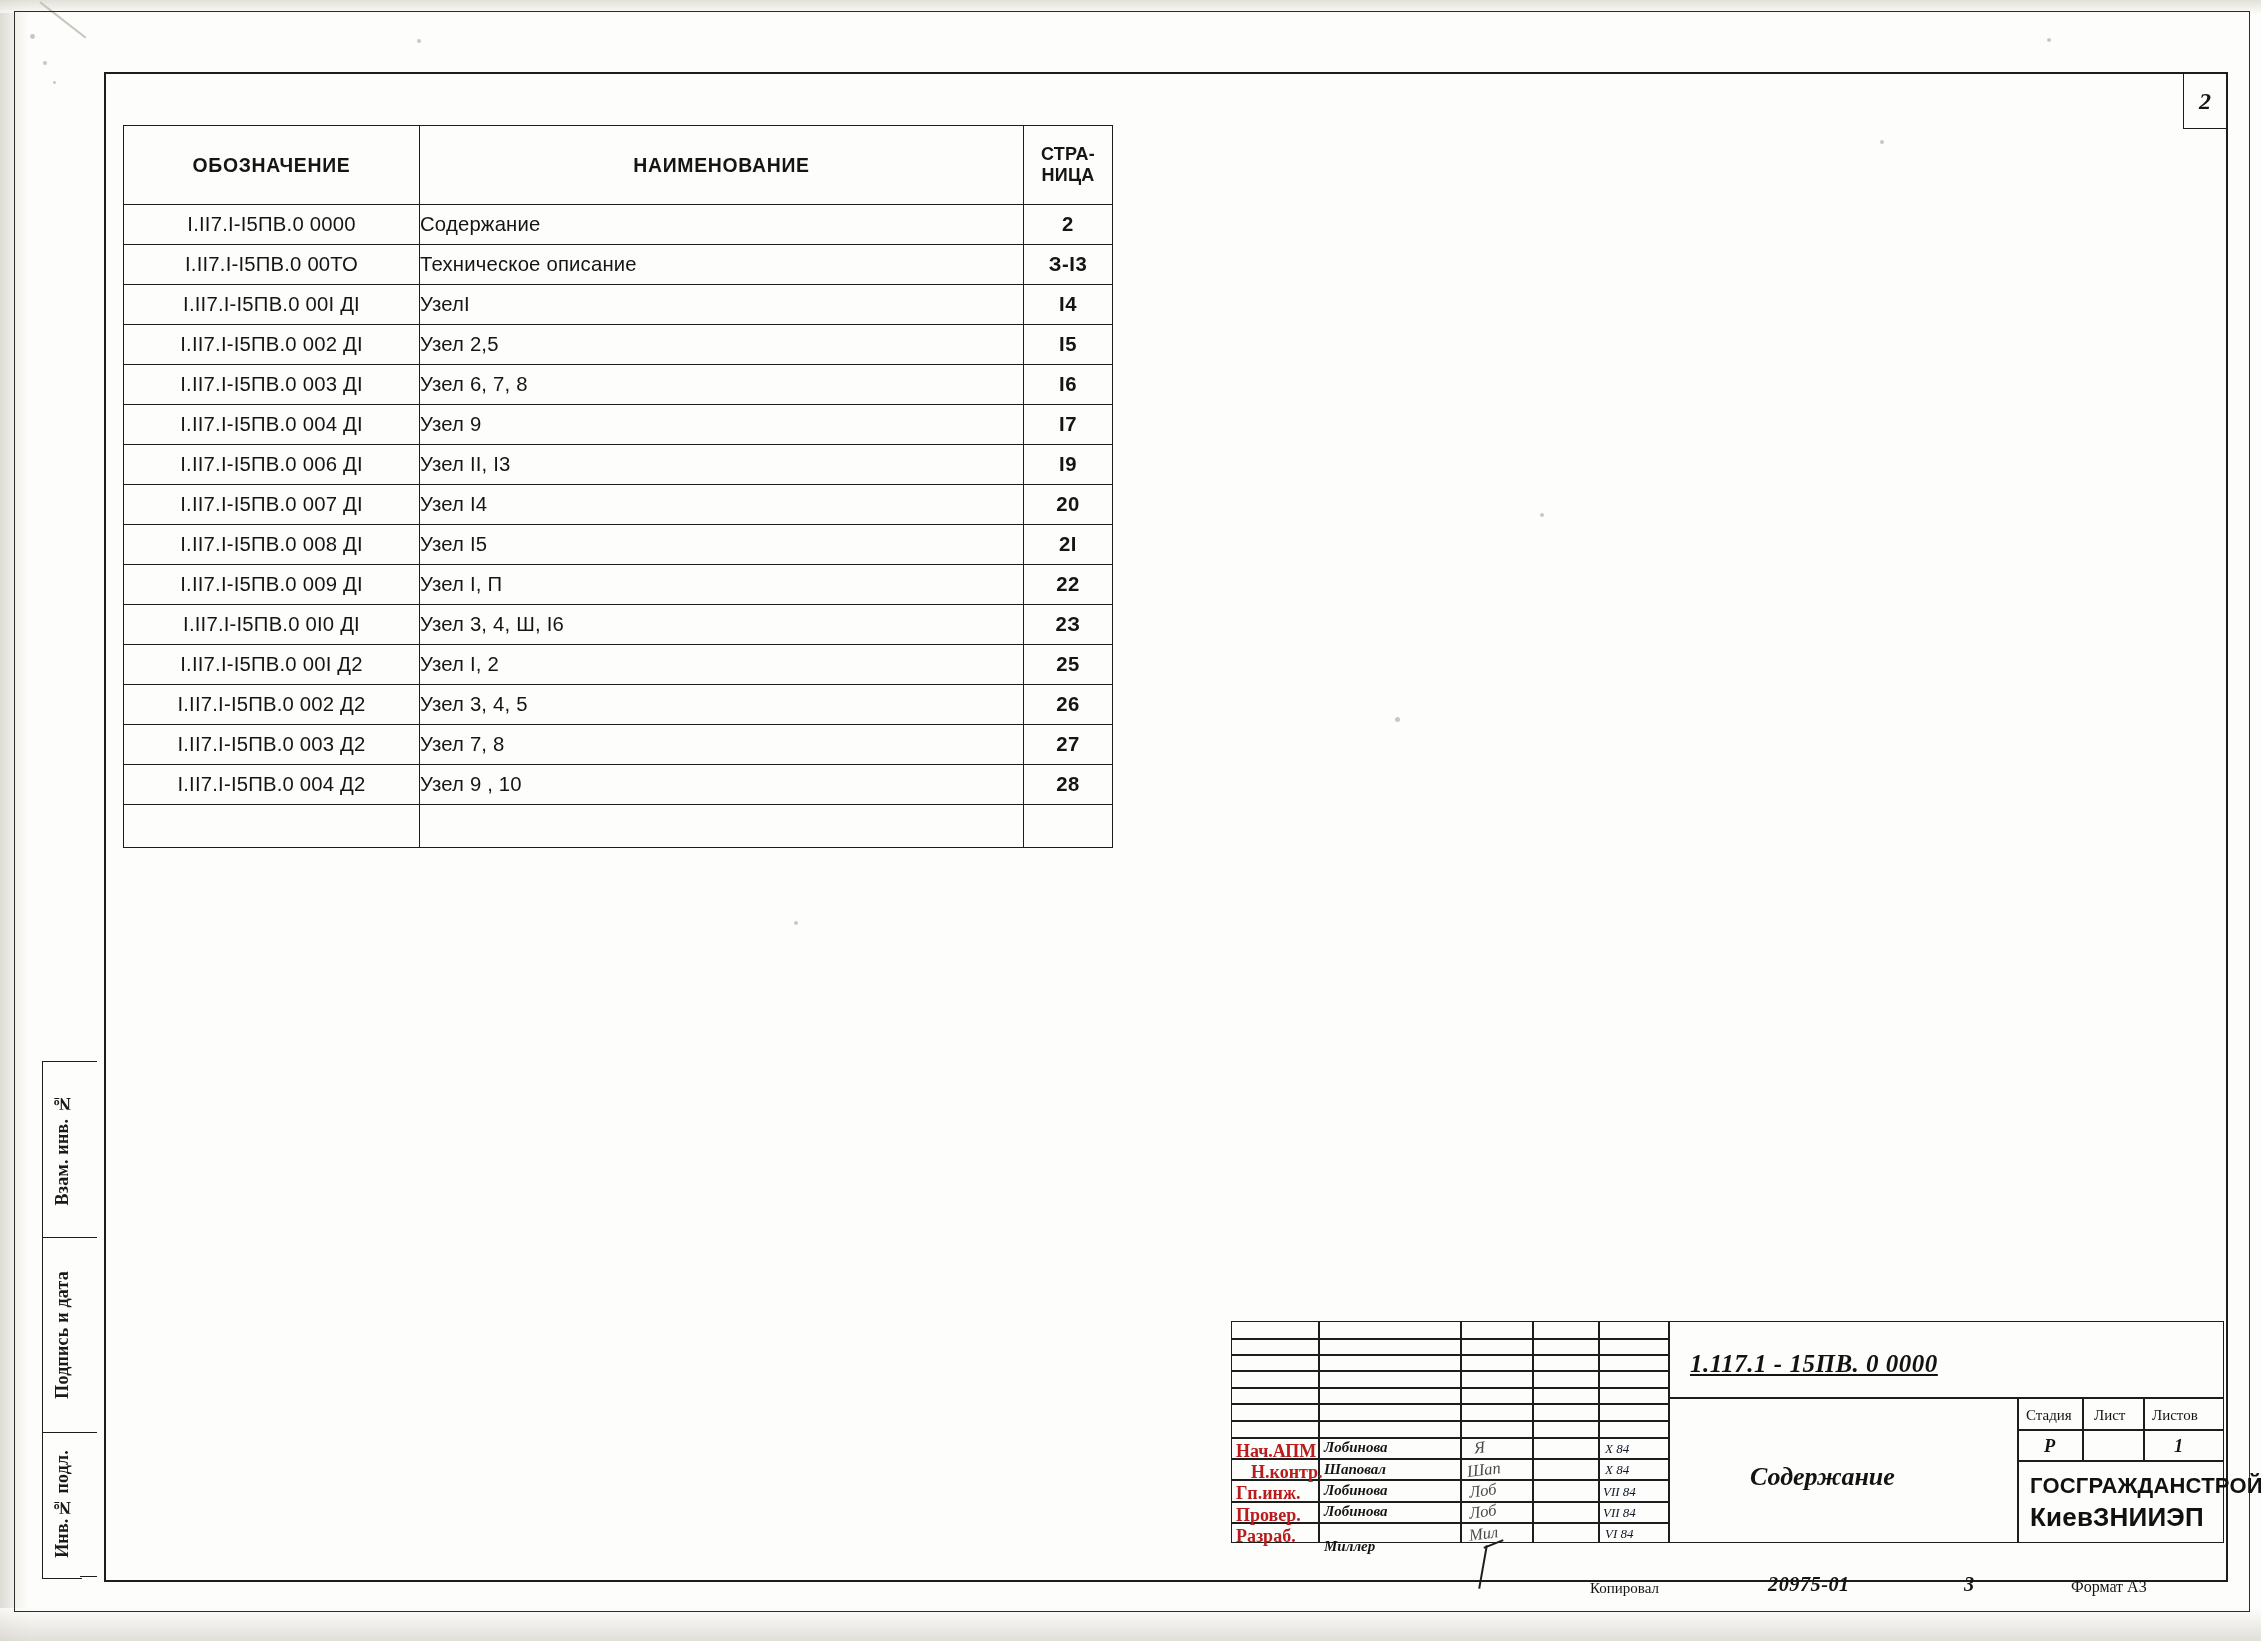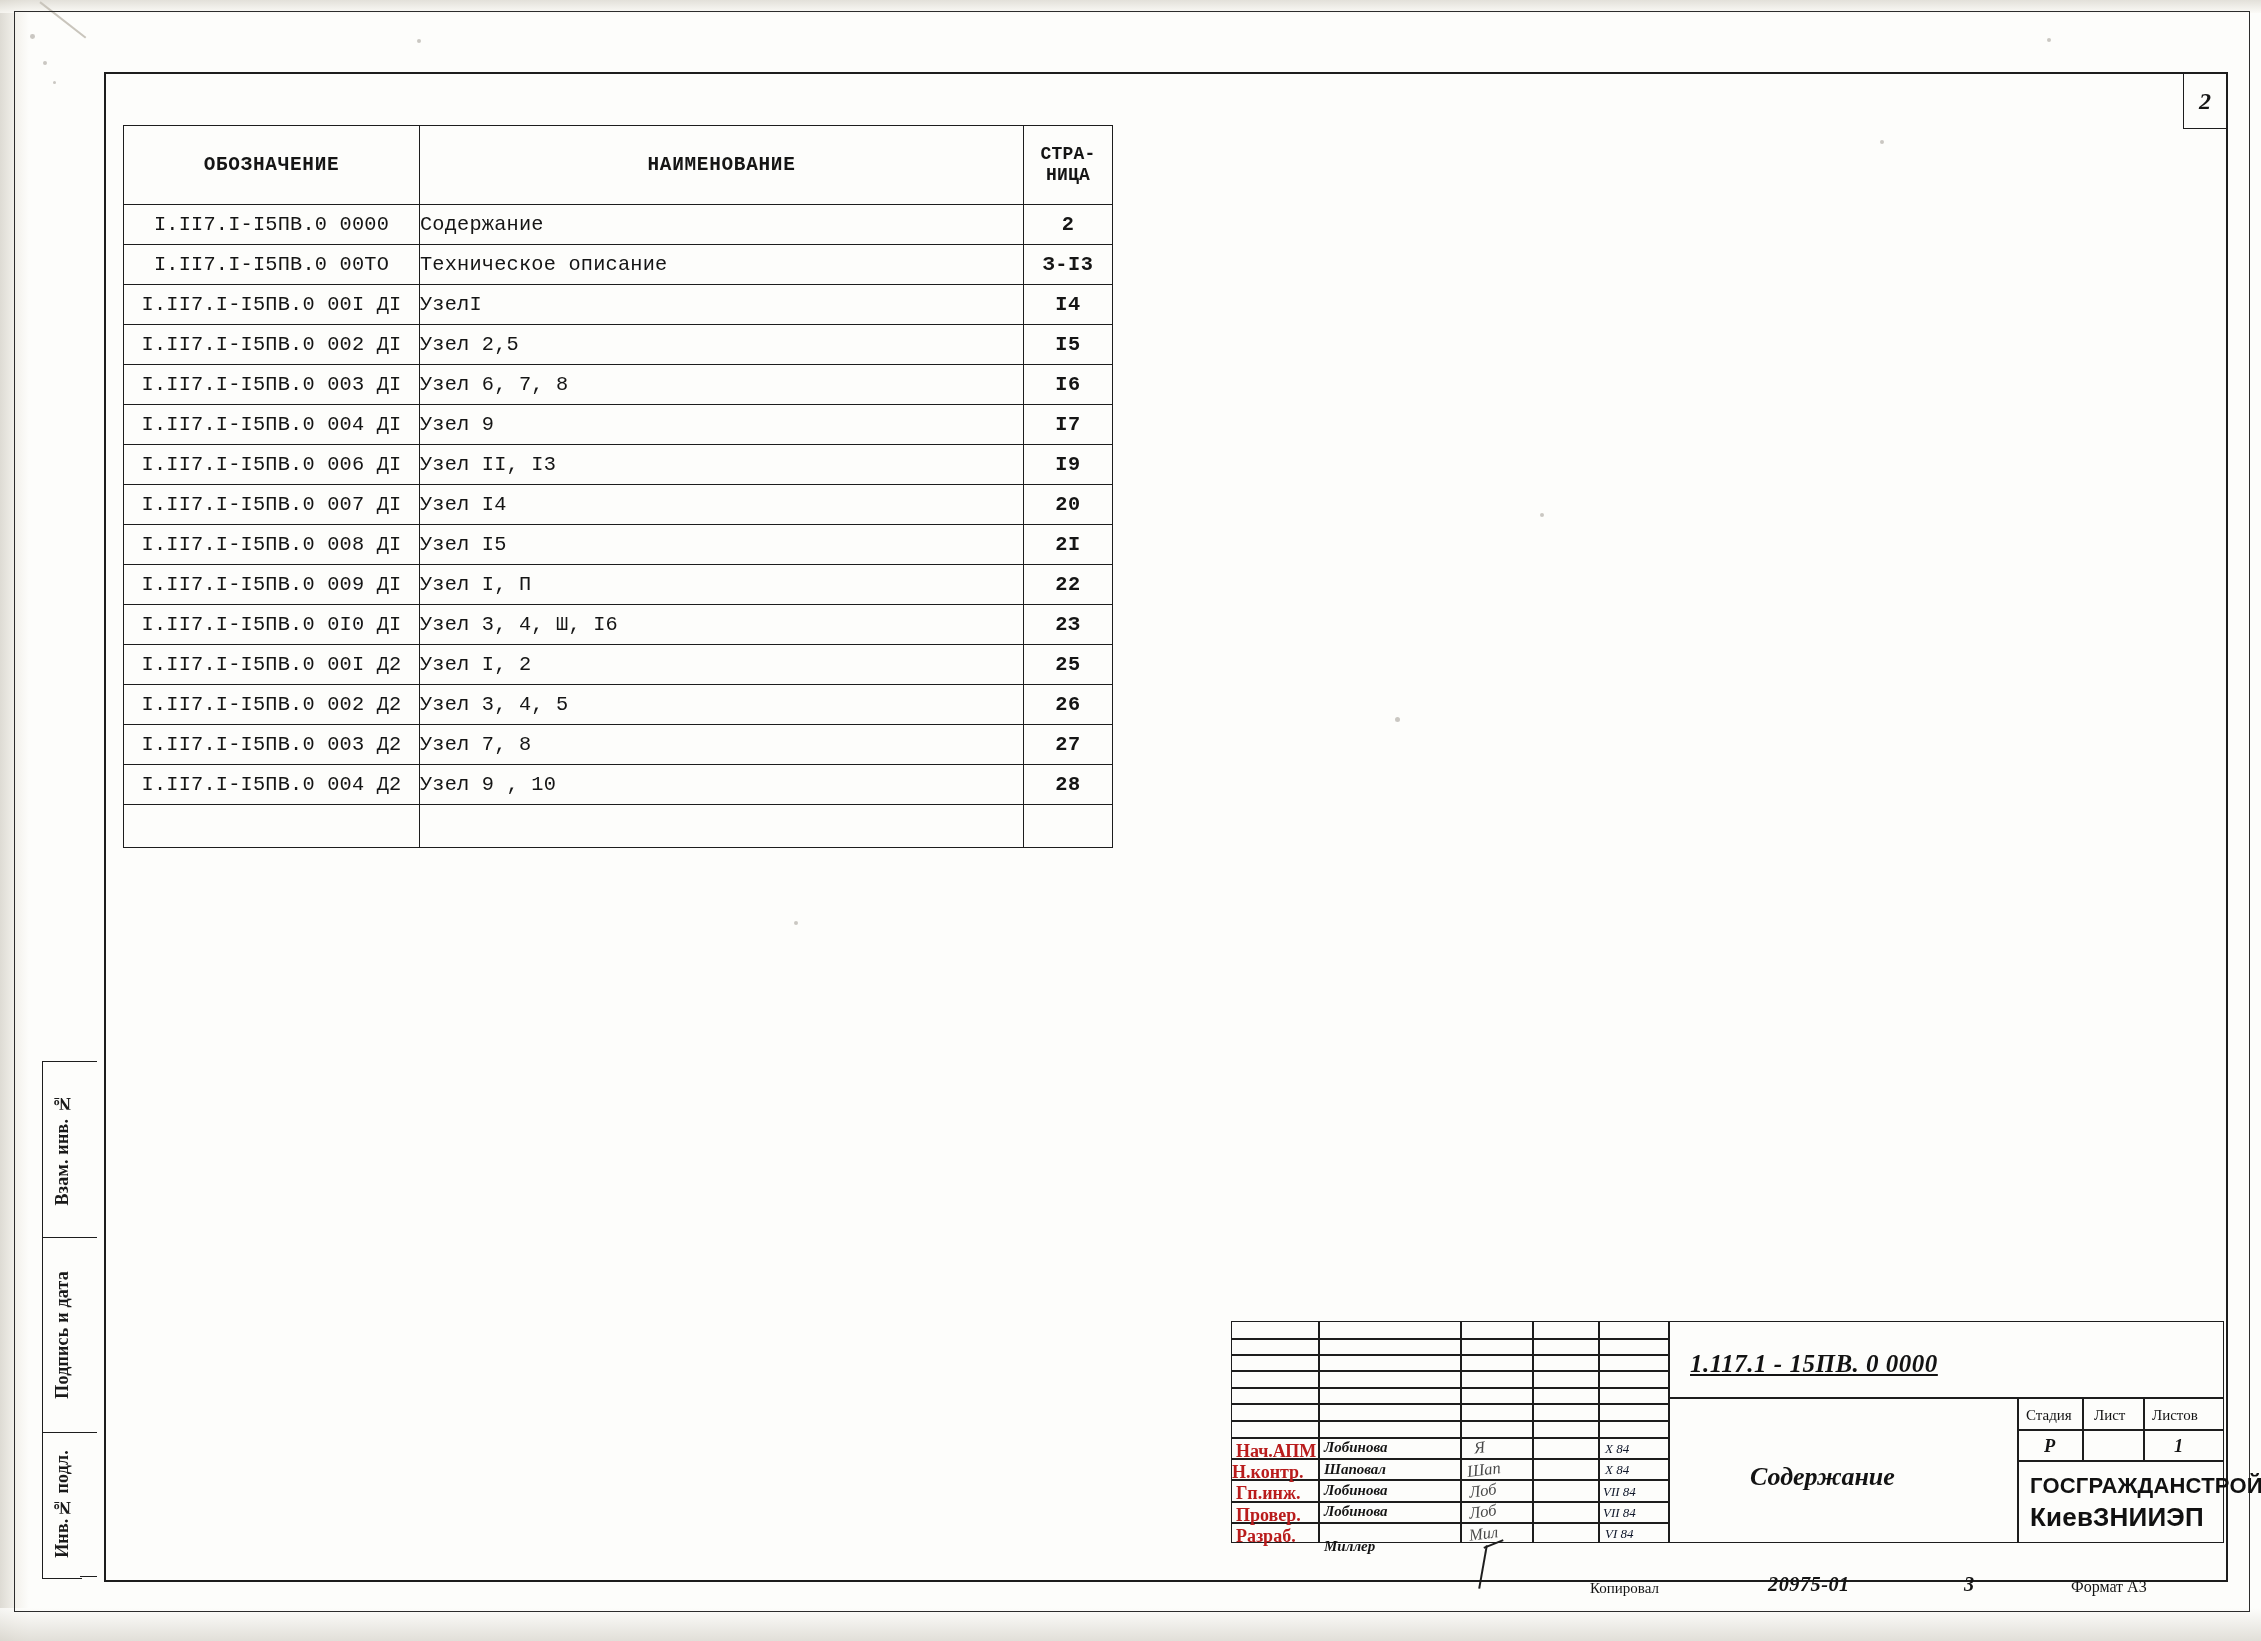--- a/index.html
+++ b/index.html
@@ -123,21 +123,21 @@
 
   
   .toc {
     position: absolute;
     left: 123px; top: 125px;
     border-collapse: collapse;
     table-layout: fixed;
   }
   .toc td, .toc th {
     border: 1.5px solid #1d1d1d;
-    font-family: Liberation Mono, monospace;
+    font-family: Liberation Sans, sans-serif;
     color: #151515;
     padding: 0;
     vertical-align: middle;
   }
   .toc .c-code   { width: 295px; }
   .toc .c-name   { width: 603px; }
   .toc .c-page   { width: 88px; }
 
   .toc thead td {
     height: 78px;
@@ -467,21 +467,21 @@
     <div class="tb-line tb-h" style="left:785px;top:107px;width:207px;"></div>
     <div class="tb-line tb-h" style="left:785px;top:138px;width:207px;"></div>
     <div class="tb-line tb-v" style="left:850px;top:75px;height:63px;"></div>
     <div class="tb-line tb-v" style="left:911px;top:75px;height:63px;"></div>
 
     <div class="tb-lbl" style="left:3.9px;top:119px;">Нач.АПМ</div>
     <div class="tb-sign" style="left:92px;top:117px;">Лобинова</div>
     <div class="tb-scrawl" style="left:242px;top:116px;">Я</div>
     <div class="tb-date" style="left:373px;top:119px;">X 84</div>
 
-    <div class="tb-lbl" style="left:0;top:140px;">Н.контр.</div>
+    <div class="tb-lbl" style="left:19px;top:140px;">Н.контр.</div>
     <div class="tb-sign" style="left:92px;top:139px;">Шаповал</div>
     <div class="tb-scrawl" style="left:235px;top:138px;">Шап</div>
     <div class="tb-date" style="left:373px;top:140px;">X 84</div>
 
     <div class="tb-lbl" style="left:3.9px;top:161px;">Гп.инж.</div>
     <div class="tb-sign" style="left:92px;top:160px;">Лобинова</div>
     <div class="tb-scrawl" style="left:237px;top:159px;">Лоб</div>
     <div class="tb-date" style="left:371px;top:162px;">VII 84</div>
 
     <div class="tb-lbl" style="left:3.9px;top:183px;">Провер.</div>

